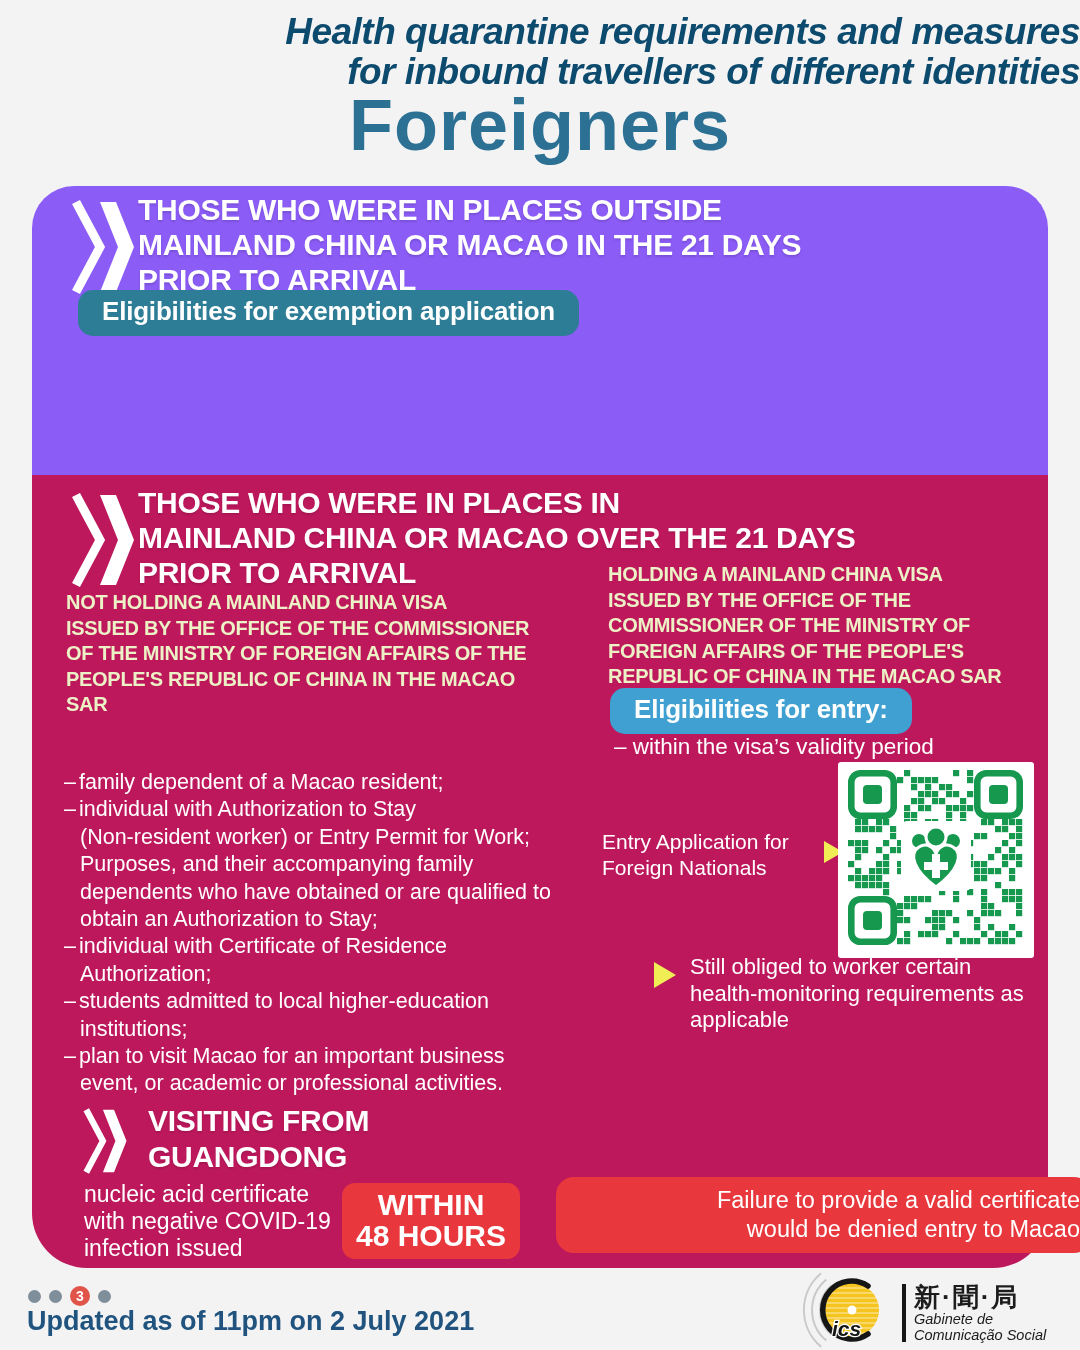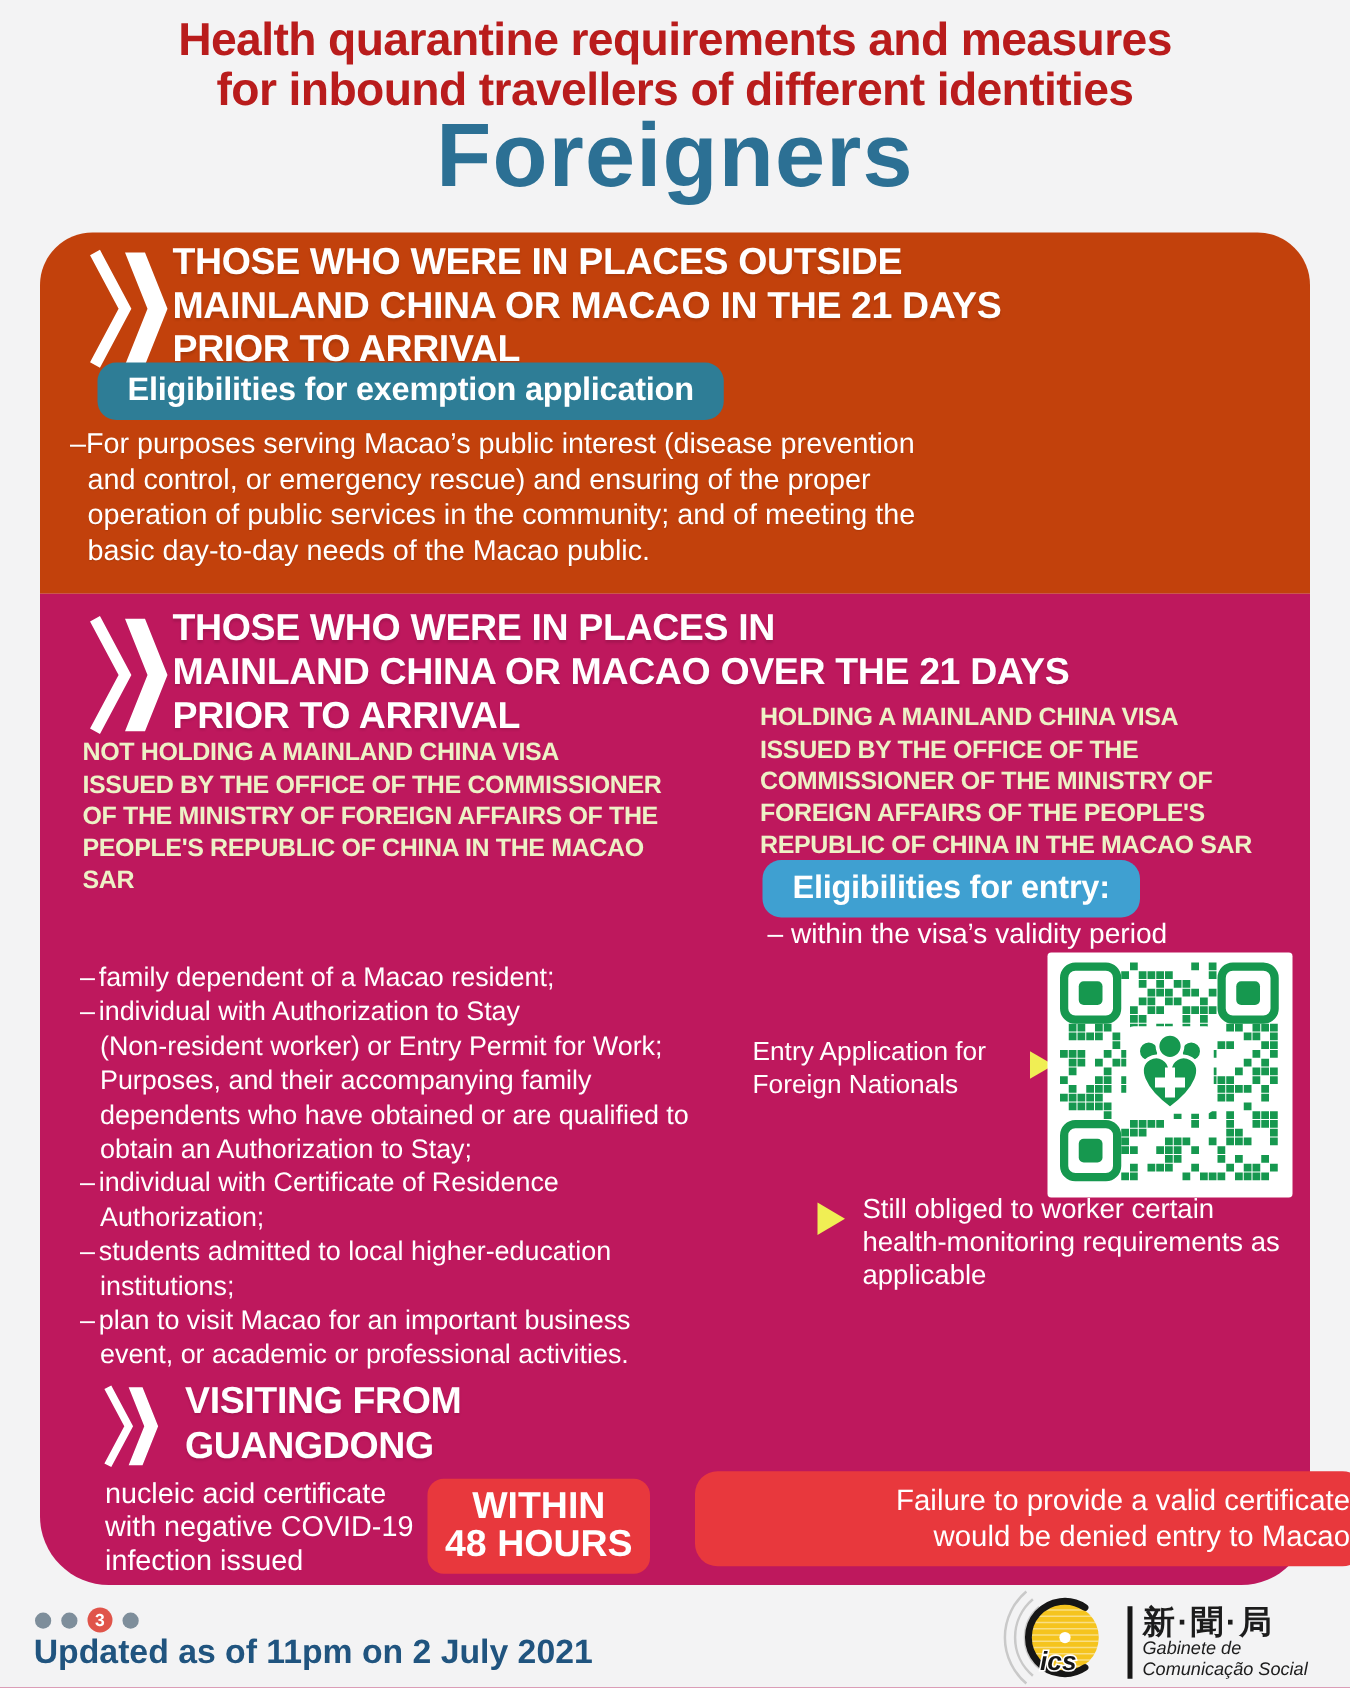--- a/index.html
+++ b/index.html
@@ -1,28 +1,28 @@
 <!DOCTYPE html>
 <html><head>
 <meta charset="utf-8">
 <style>
   * { margin:0; padding:0; box-sizing:border-box; }
   body { background:#e8e8ea; font-family:"Liberation Sans", sans-serif; }
   .poster{ position:relative; width:1080px; height:1350px; background:#F3F3F4; overflow:hidden; margin:0 auto; }
   .preline{ white-space:pre-line; }
 
   
-  .title{ position:absolute; top:12px; left:0; width:100%; text-align:center;
-          font-size:37px; line-height:40px; font-weight:bold; color:#b91c1c; letter-spacing:-0.5px;}
+  .title{ position:absolute; top:12px; left:0; width:100%; text-align:right;
+          font-size:37px; line-height:40px; font-weight:bold; color:#0c4a6e; letter-spacing:-0.5px;font-style:italic;}
   .subject{ position:absolute; top:84px; left:0; width:100%; text-align:center;
           font-size:72px; font-weight:bold; color:#2C7094; letter-spacing:1px;}
 
   
   .panel-light{ position:absolute; left:32px; top:186px; width:1016px; height:289px;
-          background:#c2410c; border-radius:42px 42px 0 0; }
+          background:#8b5cf6; border-radius:42px 42px 0 0; }
   .panel-dark{ position:absolute; left:32px; top:475px; width:1016px; height:793px;
           background:#be185d; border-radius:0 0 55px 55px; }
 
   .chev{ position:absolute; }
   .sec-heading{ position:absolute; color:#fff; font-weight:bold; font-size:30px; line-height:35px;
           letter-spacing:-0.3px; text-shadow:0 2px 2px rgba(0,0,0,0.12); }
   .badge{ position:absolute; display:inline-block; color:#fff; font-weight:bold; font-size:26px;
           padding:6px 24px 9px; border-radius:15px; letter-spacing:-0.2px; }
   .badge-teal{ background:#2E7D96; }
   .badge-blue{ background:#3FA0D1; }
@@ -76,24 +76,20 @@
     <div class="chev" style="left:38px; top:12px;">
       <svg width="66" height="98" viewBox="0 0 66 98">
         <path d="M6,4 L30,49 L6,94" fill="none" stroke="#fff" stroke-width="9"></path>
         <path d="M30,4 46,4 64,49 46,94 30,94 48,49 Z" fill="#fff"></path>
       </svg>
     </div>
     <div class="sec-heading preline" style="left:106px; top:6px;">THOSE WHO WERE IN PLACES OUTSIDE
 MAINLAND CHINA OR MACAO IN THE 21 DAYS
 PRIOR TO ARRIVAL</div>
     <div class="badge badge-teal" style="left:46px; top:104px;">Eligibilities for exemption application</div>
-    <div class="body-text preline" style="left:24px; top:154px; width:980px; padding-left:14px; text-indent:-14px;">–For purposes serving Macao’s public interest (disease prevention
-and control, or emergency rescue) and ensuring of the proper
-operation of public services in the community; and of meeting the
-basic day-to-day needs of the Macao public.</div>
   </div>
 
   <div class="panel-dark">
     <div class="chev" style="left:38px; top:16px;">
       <svg width="66" height="98" viewBox="0 0 66 98">
         <path d="M6,4 L30,49 L6,94" fill="none" stroke="#fff" stroke-width="9"></path>
         <path d="M30,4 46,4 64,49 46,94 30,94 48,49 Z" fill="#fff"></path>
       </svg>
     </div>
     <div class="sec-heading preline" style="left:106px; top:10px;">THOSE WHO WERE IN PLACES IN

